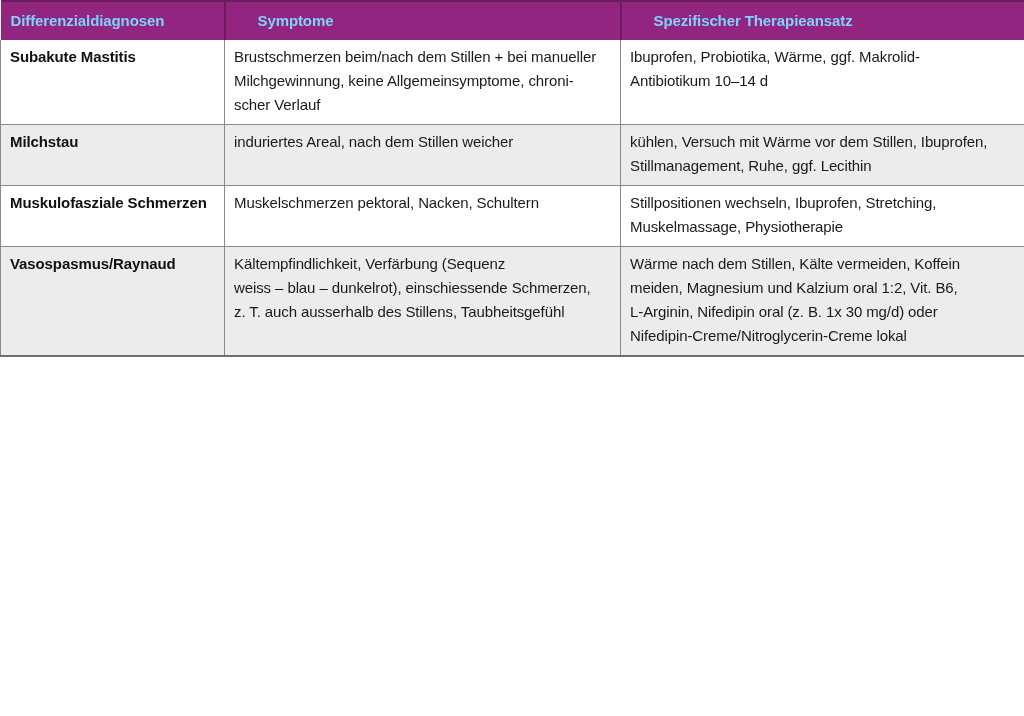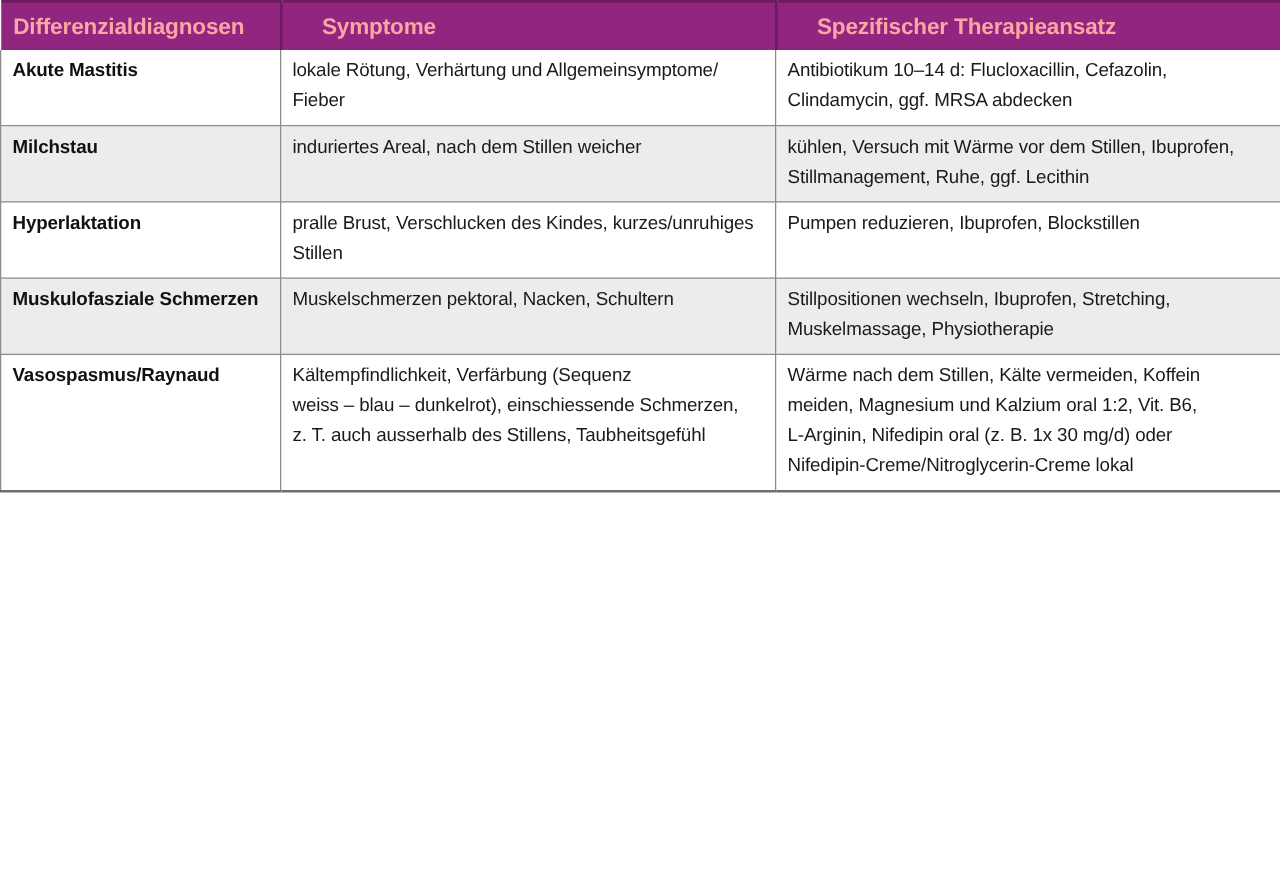--- a/index.html
+++ b/index.html
@@ -21,23 +21,23 @@
     line-height: 24px;
     letter-spacing: -0.1px;
     color: var(--text, #1a1a1a);
   }
   col.c1 { width: 224px; }
   col.c2 { width: 396px; }
   col.c3 { width: 404px; }
 
   thead th {
     background: var(--header-bg, #91257F);
-    color: #fca5a5;
+    color: #7dd3fc;
     font-weight: 700;
-    font-size: 18px;
+    font-size: 15px;
     text-align: left;
     height: 38px;
     padding: 0 8px 0 10px;
     vertical-align: middle;
     border-top: 2px solid var(--header-divider, #6B1B5E);
     border-bottom: none;
   }
   thead th + th {
     border-left: 2px solid var(--header-divider, #6B1B5E);
     padding-left: 32px;
@@ -75,37 +75,32 @@
   </colgroup>
   <thead>
     <tr>
       <th>Differenzialdiagnosen</th>
       <th>Symptome</th>
       <th>Spezifischer Therapieansatz</th>
     </tr>
   </thead>
   <tbody>
     <tr>
-      <td class="diag">Akute Mastitis</td>
-      <td>lokale Rötung, Verhärtung und Allgemeinsymptome/
-Fieber</td>
-      <td>Antibiotikum 10–14 d: Flucloxacillin, Cefazolin,
-Clindamycin, ggf. MRSA abdecken</td>
+      <td class="diag">Subakute Mastitis</td>
+      <td>Brustschmerzen beim/nach dem Stillen + bei manueller
+Milchgewinnung, keine Allgemeinsymptome, chroni-
+scher Verlauf</td>
+      <td>Ibuprofen, Probiotika, Wärme, ggf. Makrolid-
+Antibiotikum 10–14 d</td>
     </tr>
     <tr>
       <td class="diag">Milchstau</td>
       <td>induriertes Areal, nach dem Stillen weicher</td>
       <td>kühlen, Versuch mit Wärme vor dem Stillen, Ibuprofen,
 Stillmanagement, Ruhe, ggf. Lecithin</td>
-    </tr>
-    <tr>
-      <td class="diag">Hyperlaktation</td>
-      <td>pralle Brust, Verschlucken des Kindes, kurzes/unruhiges
-Stillen</td>
-      <td>Pumpen reduzieren, Ibuprofen, Blockstillen</td>
     </tr>
     <tr>
       <td class="diag">Muskulofasziale Schmerzen</td>
       <td>Muskelschmerzen pektoral, Nacken, Schultern</td>
       <td>Stillpositionen wechseln, Ibuprofen, Stretching,
 Muskelmassage, Physiotherapie</td>
     </tr>
     <tr>
       <td class="diag">Vasospasmus/Raynaud</td>
       <td>Kältempfindlichkeit, Verfärbung (Sequenz

